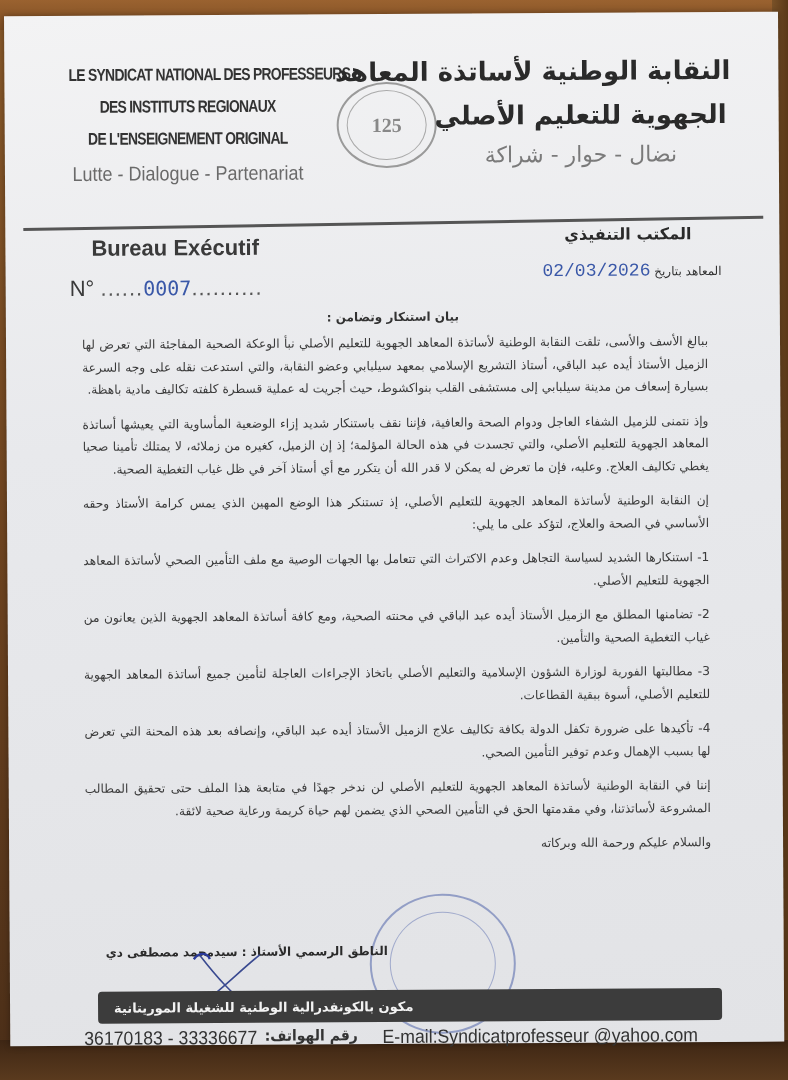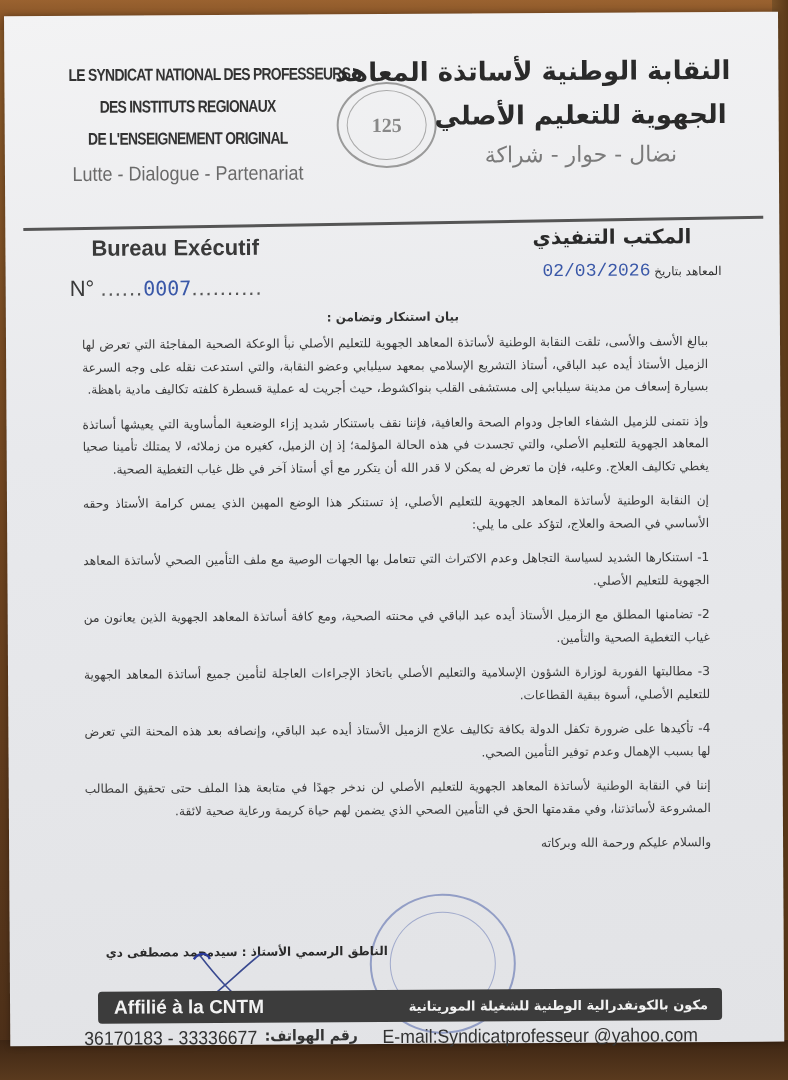--- a/index.html
+++ b/index.html
@@ -66,21 +66,21 @@
     .rule {
       position: absolute; left: 18px; top: 208px; width: 740px; height: 3px;
       background: #555; transform: rotate(-0.6deg);
     }
     .bureau-fr {
       position: absolute; left: 86px; top: 220px;
       font-family: "Liberation Sans", sans-serif; font-weight: bold; font-size: 22px; color: #3a3a3a;
     }
     .bureau-ar {
       position: absolute; right: 88px; top: 212px; direction: rtl;
-      font-weight: bold; font-size: 20px; color: #2a2a2a;
+      font-weight: bold; font-size: 16px; color: #2a2a2a;
     }
     .num-line {
       position: absolute; left: 64px; top: 260px;
       font-family: "Liberation Sans", sans-serif; font-size: 22px; color: #3a3a3a;
     }
     .num-line .dots { letter-spacing: 1px; color: #555; }
     .num-line .hand { color: #3a58a8; font-family: "DejaVu Sans Mono", monospace; font-size: 20px; margin-top: 10px; }
     .date-line {
       position: absolute; right: 58px; top: 248px; direction: rtl;
       font-size: 12px; color: #333; white-space: nowrap;
@@ -192,21 +192,20 @@
 
   <div class="signature">الناطق الرسمي الأستاذ : سيدمحمد مصطفى دي</div>
 
   <svg class="sig-mark" viewBox="0 0 80 60">
     <path d="M10 4 C 30 30, 40 40, 60 58" stroke="#3a4a90" stroke-width="1.6" fill="none"></path>
     <path d="M70 4 C 50 20, 30 40, 8 56" stroke="#3a4a90" stroke-width="1.6" fill="none"></path>
     <path d="M4 8 C 10 0, 18 2, 20 8" stroke="#2a3a9a" stroke-width="2.4" fill="none"></path>
   </svg>
 
   <div class="band">
-    <span class="fr">Affilié à  la CNTM</span>
     <span class="ar">مكون بالكونفدرالية الوطنية للشغيلة الموريتانية</span>
   </div>
 
   <div class="contact">
     <span class="phones">
       <span class="lbl">رقم الهواتف:</span>
       <span style="direction:ltr;unicode-bidi:embed;">36170183 - 33336677</span>
     </span>
     <span>E-mail:Syndicatprofesseur @yahoo.com</span>
   </div>

